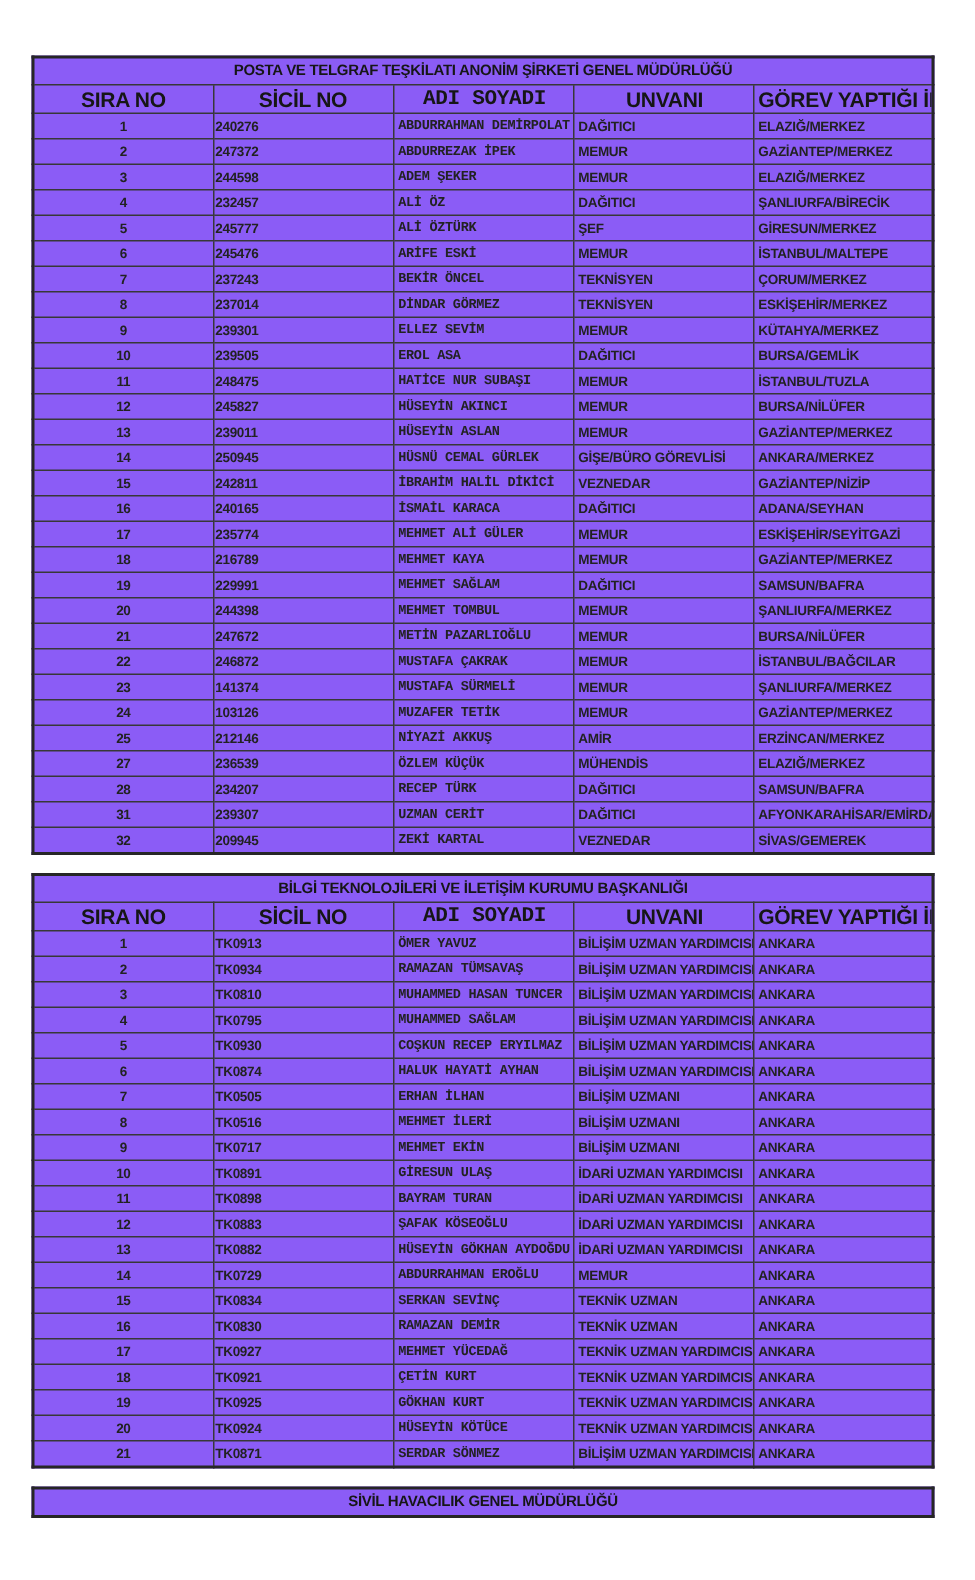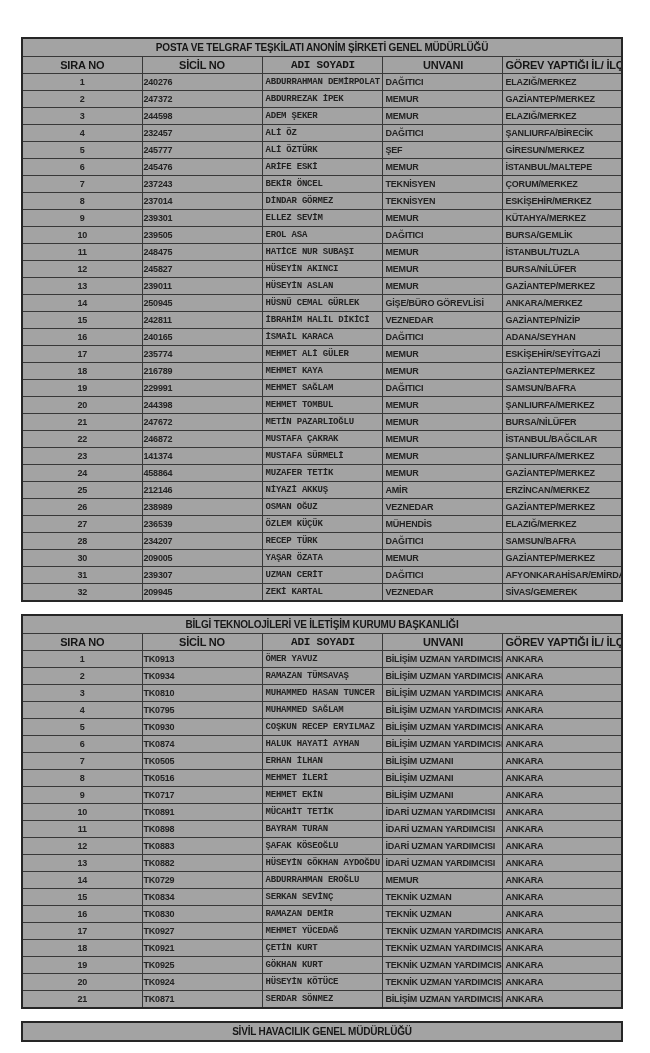--- a/index.html
+++ b/index.html
@@ -17,21 +17,21 @@
   .page {
     padding-top: 37px;
     padding-left: 21px;
     width: 602px;
   }
   table.gov-table {
     width: 602px;
     border-collapse: collapse;
     table-layout: fixed;
     margin-bottom: 12px;
-    background: #a3a3a3;
+    background: #8b5cf6;
   }
   table.gov-table th,
   table.gov-table td {
     border: 1px solid #383838;
     overflow: hidden;
     white-space: nowrap;
     font-weight: bold;
     letter-spacing: -0.2px;
   }
   table.gov-table {
@@ -39,21 +39,21 @@
   }
   .title-row th {
     height: 15px;
     font-size: 10px;
     text-align: center;
     border-bottom: 1.5px solid #262626;
     color: #161616;
   }
   .head-row th {
     height: 14px;
-    font-size: 11px;
+    font-size: 14px;
     text-align: center;
     border-bottom: 1.5px solid #262626;
     color: #161616;
   }
   .row-data td {
     height: 14px;
     font-size: 9px;
     color: #222222;
   }
   
@@ -239,59 +239,45 @@
         </tr>
         <tr class="row-data">
           <td class="c0">23</td>
           <td class="c1">141374</td>
           <td class="c2">MUSTAFA SÜRMELİ</td>
           <td class="c3">MEMUR</td>
           <td class="c4">ŞANLIURFA/MERKEZ</td>
         </tr>
         <tr class="row-data">
           <td class="c0">24</td>
-          <td class="c1">458864</td>
+          <td class="c1">103126</td>
           <td class="c2">MUZAFER TETİK</td>
           <td class="c3">MEMUR</td>
           <td class="c4">GAZİANTEP/MERKEZ</td>
         </tr>
         <tr class="row-data">
           <td class="c0">25</td>
           <td class="c1">212146</td>
           <td class="c2">NİYAZİ AKKUŞ</td>
           <td class="c3">AMİR</td>
           <td class="c4">ERZİNCAN/MERKEZ</td>
         </tr>
         <tr class="row-data">
-          <td class="c0">26</td>
-          <td class="c1">238989</td>
-          <td class="c2">OSMAN OĞUZ</td>
-          <td class="c3">VEZNEDAR</td>
-          <td class="c4">GAZİANTEP/MERKEZ</td>
-        </tr>
-        <tr class="row-data">
           <td class="c0">27</td>
           <td class="c1">236539</td>
           <td class="c2">ÖZLEM KÜÇÜK</td>
           <td class="c3">MÜHENDİS</td>
           <td class="c4">ELAZIĞ/MERKEZ</td>
         </tr>
         <tr class="row-data">
           <td class="c0">28</td>
           <td class="c1">234207</td>
           <td class="c2">RECEP TÜRK</td>
           <td class="c3">DAĞITICI</td>
           <td class="c4">SAMSUN/BAFRA</td>
-        </tr>
-        <tr class="row-data">
-          <td class="c0">30</td>
-          <td class="c1">209005</td>
-          <td class="c2">YAŞAR ÖZATA</td>
-          <td class="c3">MEMUR</td>
-          <td class="c4">GAZİANTEP/MERKEZ</td>
         </tr>
         <tr class="row-data">
           <td class="c0">31</td>
           <td class="c1">239307</td>
           <td class="c2">UZMAN CERİT</td>
           <td class="c3">DAĞITICI</td>
           <td class="c4">AFYONKARAHİSAR/EMİRDAĞ</td>
         </tr>
         <tr class="row-data">
           <td class="c0">32</td>
@@ -376,21 +362,21 @@
         <tr class="row-data">
           <td class="c0">9</td>
           <td class="c1">TK0717</td>
           <td class="c2">MEHMET EKİN</td>
           <td class="c3">BİLİŞİM UZMANI</td>
           <td class="c4">ANKARA</td>
         </tr>
         <tr class="row-data">
           <td class="c0">10</td>
           <td class="c1">TK0891</td>
-          <td class="c2">MÜCAHİT TETİK</td>
+          <td class="c2">GİRESUN ULAŞ</td>
           <td class="c3">İDARİ UZMAN YARDIMCISI</td>
           <td class="c4">ANKARA</td>
         </tr>
         <tr class="row-data">
           <td class="c0">11</td>
           <td class="c1">TK0898</td>
           <td class="c2">BAYRAM TURAN</td>
           <td class="c3">İDARİ UZMAN YARDIMCISI</td>
           <td class="c4">ANKARA</td>
         </tr>

